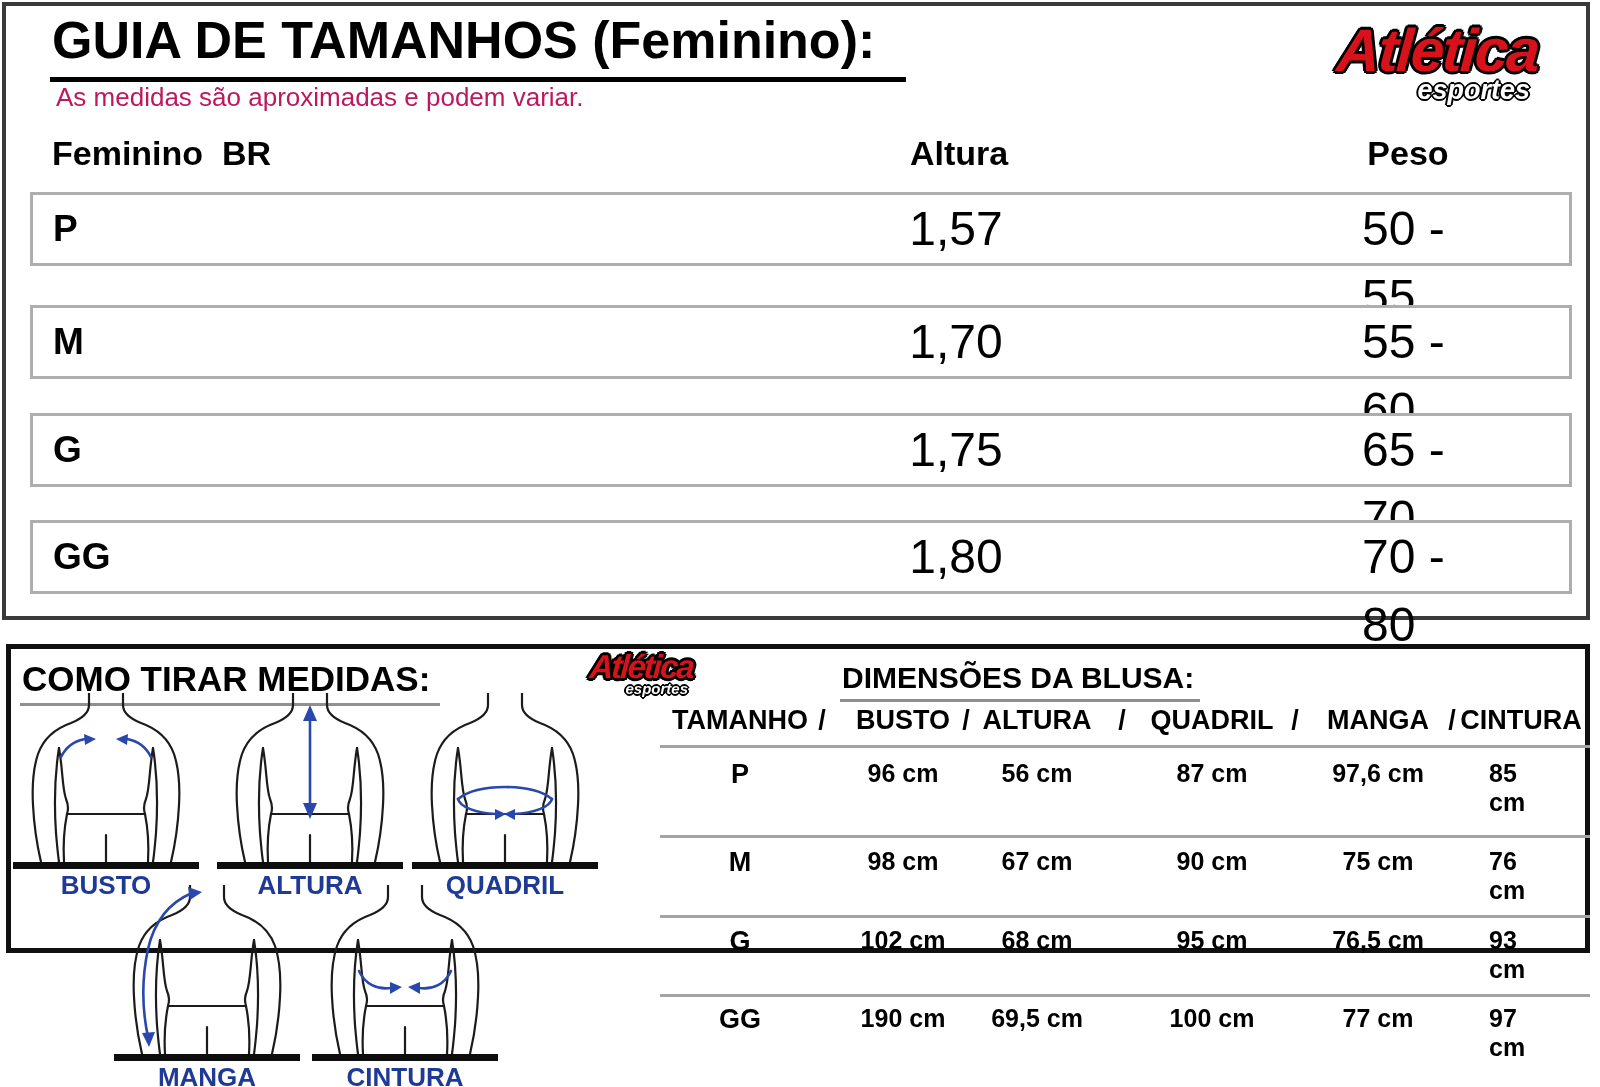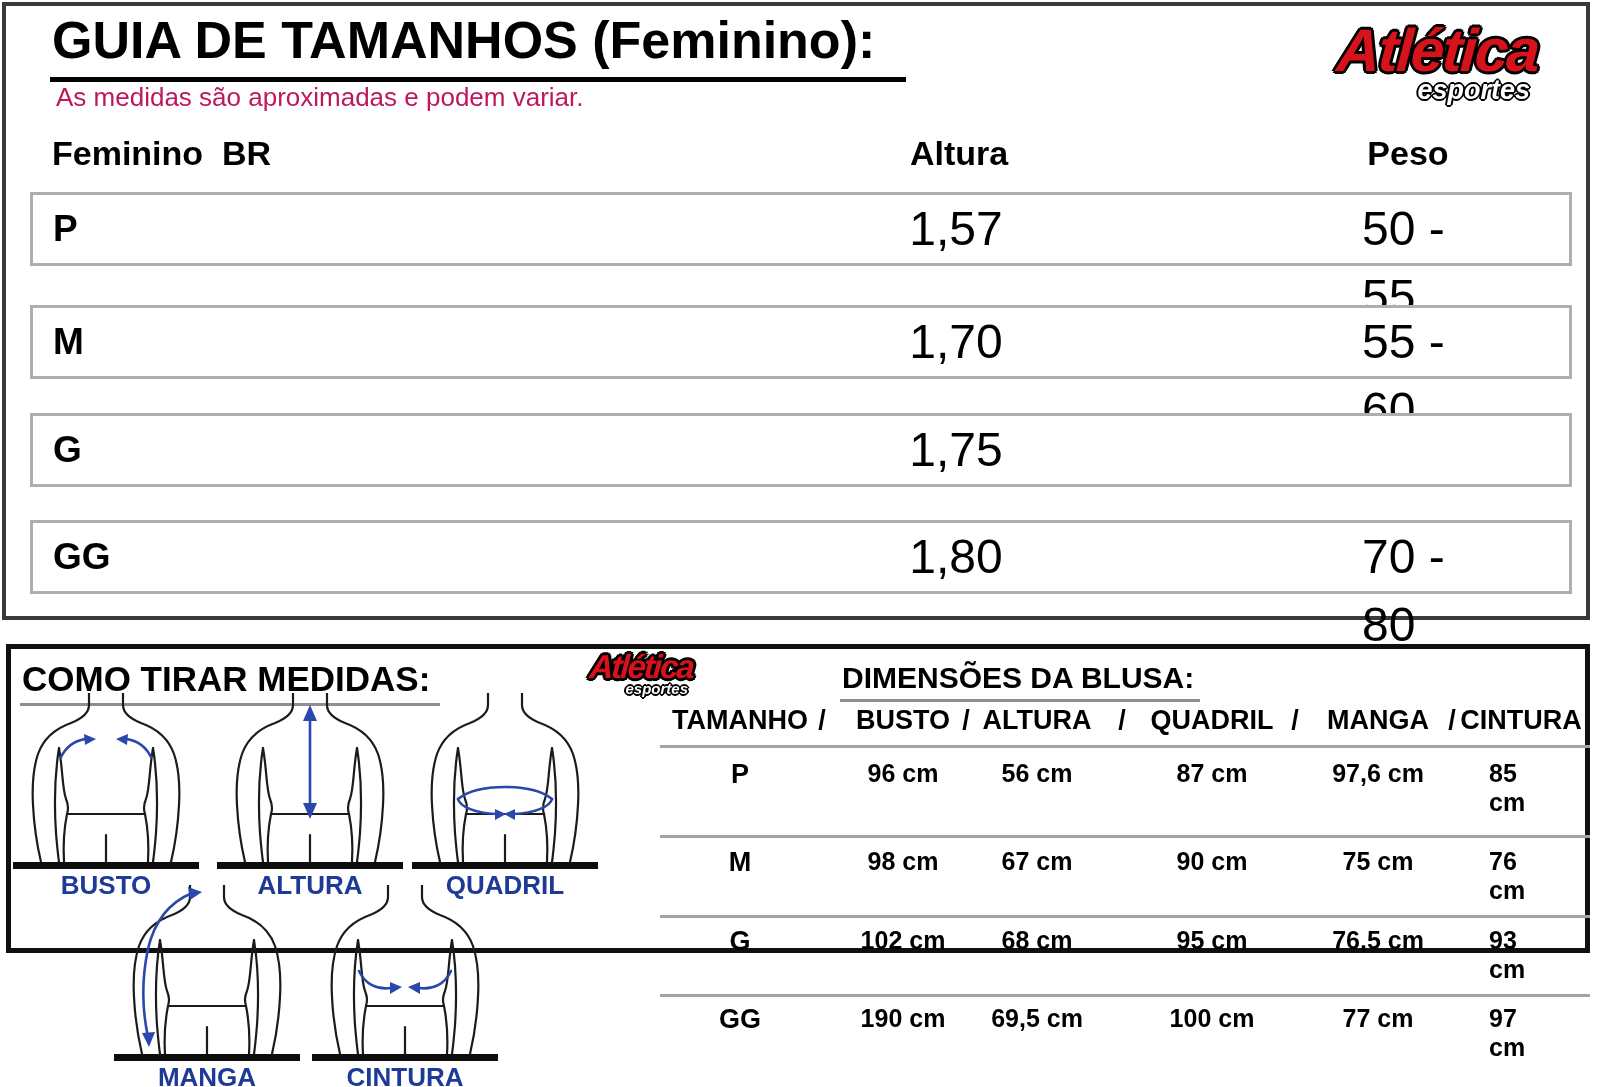--- a/index.html
+++ b/index.html
@@ -90,20 +90,21 @@
       <span class="srow-w">50 - 55</span>
     </div>
     <div class="srow" style="top:299px">
       <span class="srow-size">M</span>
       <span class="srow-h">1,70</span>
       <span class="srow-w">55 - 60</span>
     </div>
     <div class="srow" style="top:407px">
       <span class="srow-size">G</span>
       <span class="srow-h">1,75</span>
+      <span class="srow-w">65 - 70</span>
     </div>
     <div class="srow" style="top:514px">
       <span class="srow-size">GG</span>
       <span class="srow-h">1,80</span>
       <span class="srow-w">70 - 80</span>
     </div>
   </section>
 
   <section class="bottom-box">
     <h2 class="left-title">COMO TIRAR MEDIDAS:</h2>

